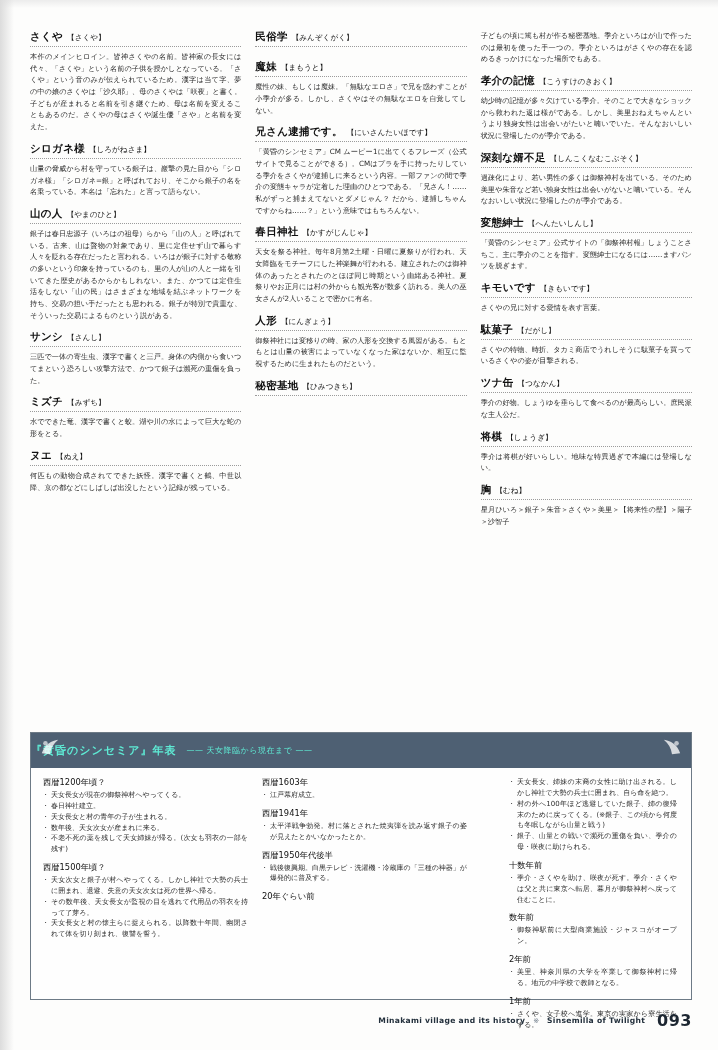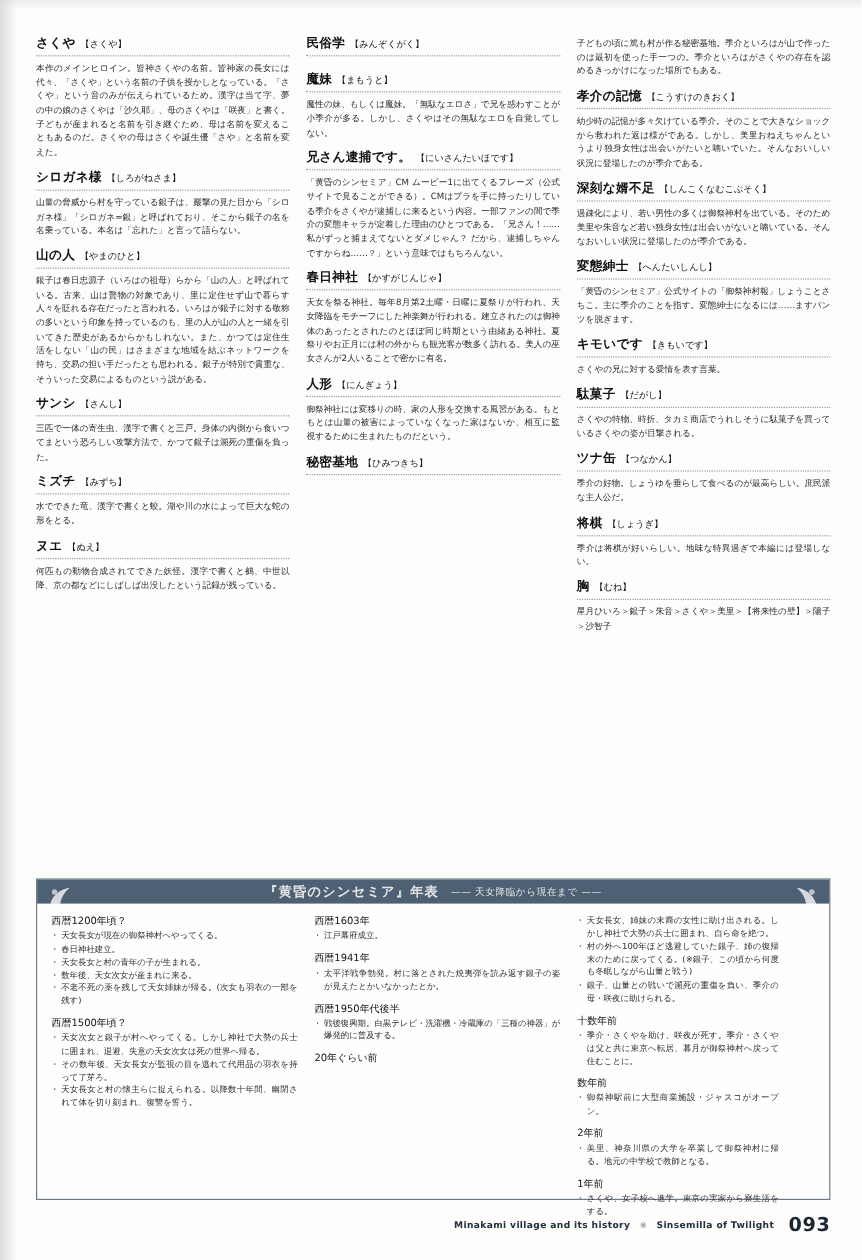--- a/index.html
+++ b/index.html
@@ -64,26 +64,25 @@
   .timeline {
     position: relative;
     margin-top: 10px;
     border: 1px solid #6d7a86;
     background: #fefefe;
     height: 268px;
     box-sizing: border-box;
   }
   .tl-title-bar {
     background: #4e6073;
-    height: 20px;
+    height: 35px;
     display: flex;
     align-items: center;
-    justify-content: center;
     position: relative;
-    color: #e5e5e5;
+    color: #5eead4;
   }
   .tl-title {
     font-size: 11px;
     font-weight: bold;
     letter-spacing: 1px;
   }
   .tl-sub {
     font-size: 8px;
     margin-left: 10px;
     letter-spacing: .5px;
@@ -99,21 +98,21 @@
   .tl-orn.left { left: 8px; }
   .tl-orn.right { right: 8px; }
   .tl-body {
     display: flex;
     padding: 9px 12px 8px 12px;
     gap: 14px;
   }
   .tl-col {
     width: 205px;
   }
-  .tl-col.narrow { width: 168px; }
+  .tl-col.narrow { width: 168px; margin-left: 28px; }
   .tl-era {
     font-size: 8.3px;
     font-weight: normal;
     color: #111;
     margin-bottom: 2px;
   }
   .tl-list {
     margin: 0 0 7px 0;
     padding: 0;
     list-style: none;

